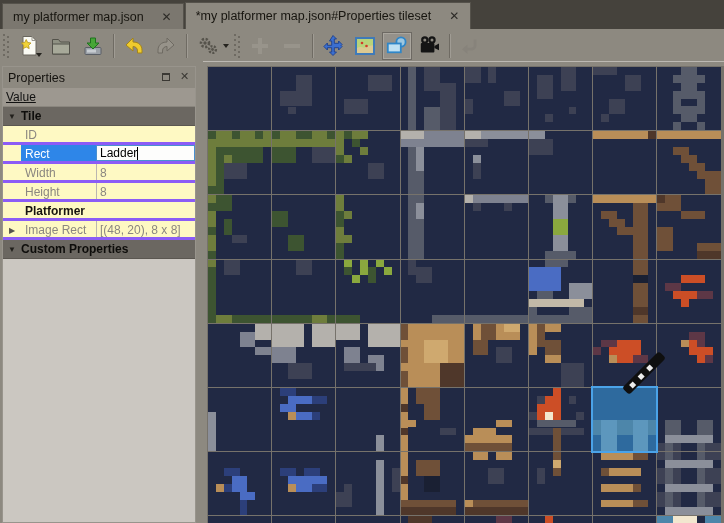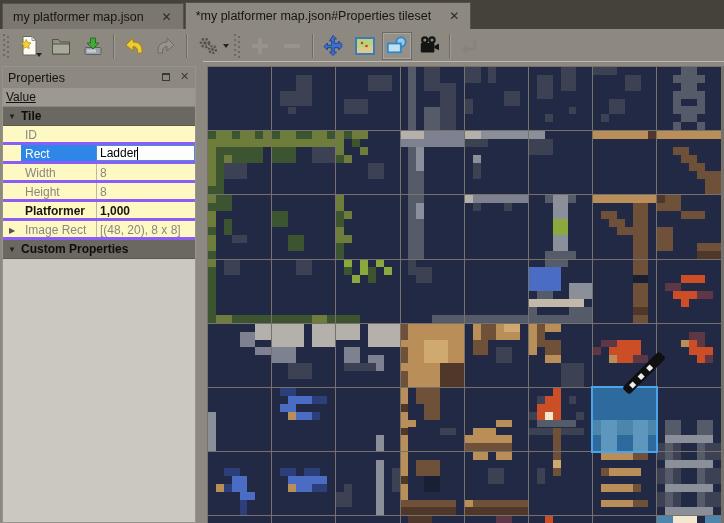--- a/index.html
+++ b/index.html
@@ -223,21 +223,20 @@
           <span class="vcell disabled">8</span>
         </div>
         <div class="prow item">
           <span class="gutter"></span>
           <span class="lcell disabled">Height</span>
           <span class="vcell disabled">8</span>
         </div>
         <div class="prow item modified">
           <span class="gutter"></span>
           <span class="lcell">Platformer</span>
-          <span class="vcell">1,000</span>
         </div>
         <div class="prow item">
           <span class="gutter">▶</span>
           <span class="lcell disabled">Image Rect</span>
           <span class="vcell disabled">[(48, 20), 8 x 8]</span>
         </div>
         <div class="prow group">
           <span class="arrow">▼</span>
           <span class="glabel">Custom Properties</span>
         </div>

